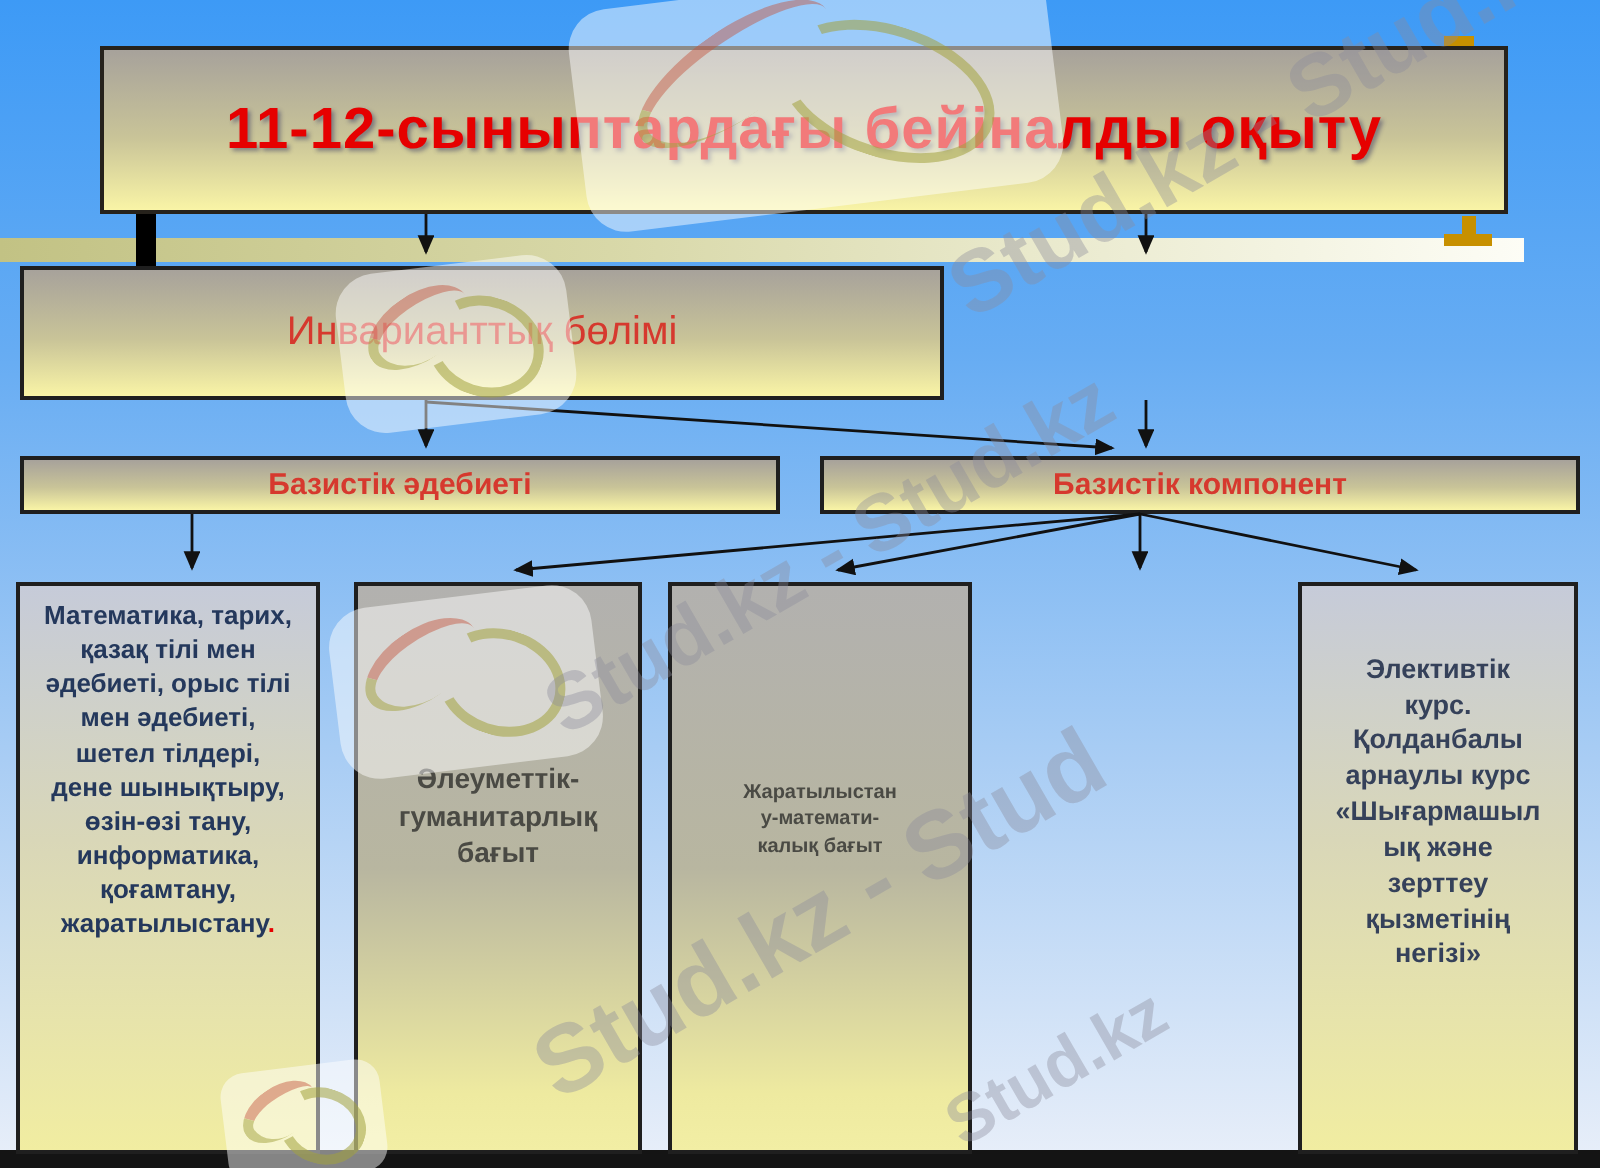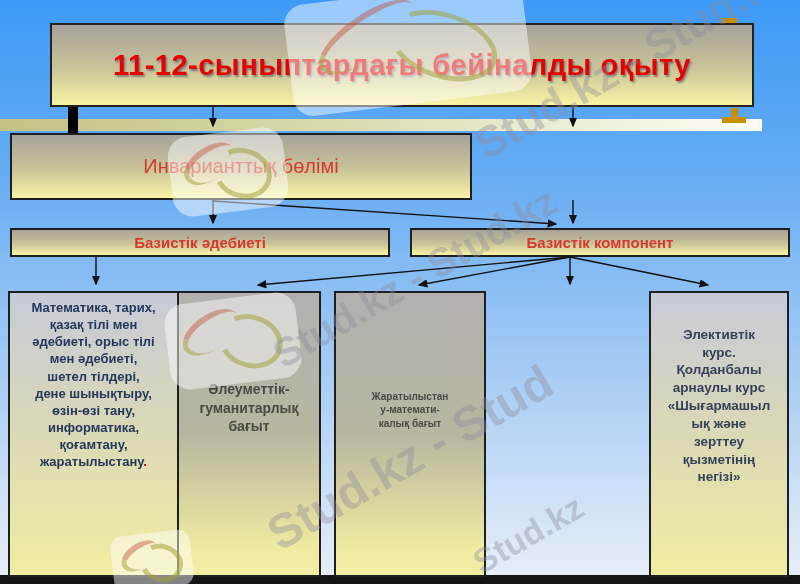--- a/index.html
+++ b/index.html
@@ -33,21 +33,21 @@
   .lvl2-right{left:408px; width:385px;}
   .lvl3{height:29px; top:228px; border:2px solid #1f1f1f;
     font-size:15px; font-weight:bold; color:var(--node-red,#d6392e);}
   .lvl3-left{left:10px; width:380px;}
   .lvl3-right{left:410px; width:380px;}
 
   .leaf{top:291px; height:286px; border:2px solid #1f1f1f; white-space:pre-line;
     font-weight:bold; line-height:1.32; z-index:2;}
   .leaf-grad-a{background:linear-gradient(180deg,#c6cbd9 0%, #d9d7b8 45%, #f1eda1 100%);}
   .leaf-grad-b{background:linear-gradient(180deg,#b2b1af 0%, #b8b6a0 50%, #eeeaa0 90%, #f2eea4 100%);}
-  .leaf1{left:8px;   width:171px; font-size:13px;  color:var(--navy-text,#24385c);
+  .leaf1{left:8px;   width:152px; font-size:13px;  color:var(--navy-text,#24385c);
     align-items:flex-start; padding-top:6px;}
   .leaf2{left:177px; width:144px; font-size:14px;  color:var(--gray-text,#4a4a44); padding-bottom:52px;}
   .leaf3{left:334px; width:152px; font-size:10px;  color:var(--gray-text,#4a4a44); padding-bottom:48px;}
   .leaf4{left:489px; width:152px; font-size:14px;  color:var(--gray-text,#4a4a44); padding-bottom:52px;}
   .leaf5{left:649px; width:140px; font-size:13.5px;color:var(--elective-text,#35415a); padding-bottom:56px;}
   .red-period{color:var(--title-red,#e60000);}
 
   svg.connectors{left:0; top:0; z-index:3; pointer-events:none;}
 
   

